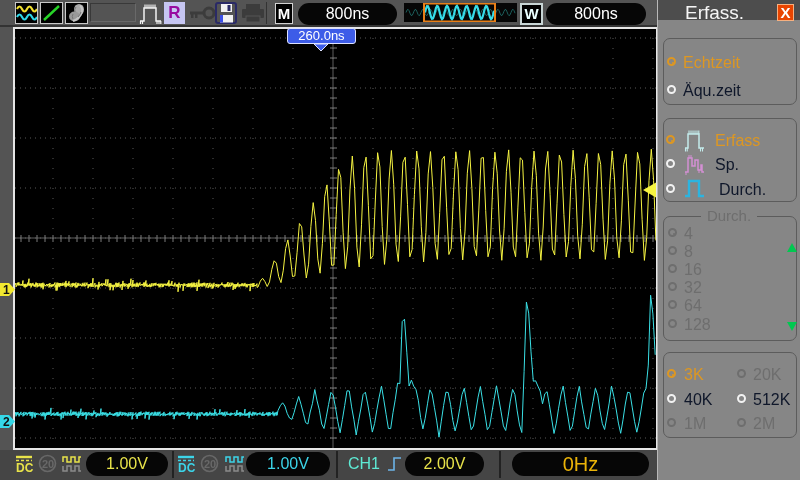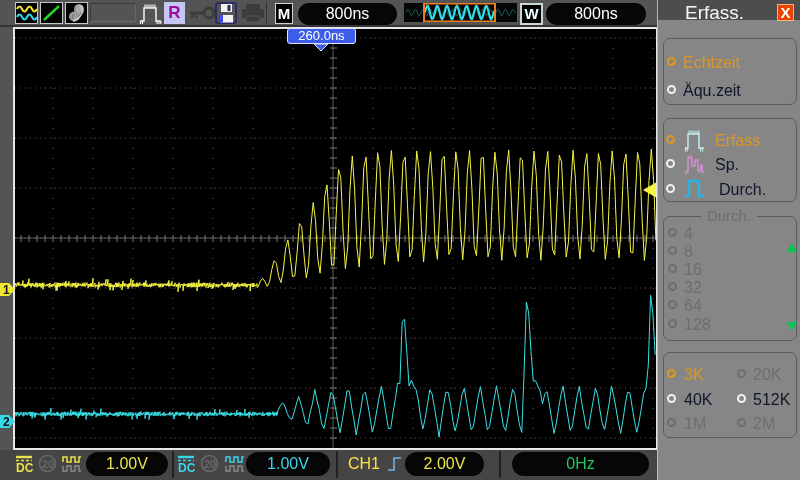--- a/index.html
+++ b/index.html
@@ -386,19 +386,19 @@
  <circle cx="9.5" cy="9.5" r="8" fill="none" stroke="#686868" stroke-width="1.6"></circle>
  <text x="4" y="14" font-size="11" font-weight="bold" fill="#686868" font-family="Liberation Sans">20</text>
 </svg>
 <svg class="abs" style="left:225px;top:455px" width="20" height="18">
  <polyline points="1,7 1,2 5,2 5,7 9,7 9,2 13,2 13,7 17,7 17,2 19,2" fill="none" stroke="#3cd4e8" stroke-width="1.5"></polyline>
  <polyline points="1,11 1,16 5,16 5,11 9,11 9,16 13,16 13,11 17,11 17,16 19,16" fill="none" stroke="#8a8a8a" stroke-width="1.5"></polyline>
 </svg>
 <div class="pill" style="left:246px;top:452px;width:84px;height:24px;line-height:24px;color:#3cd4e8;font-size:16px">1.00V</div>
 <div class="abs" style="left:336px;top:451px;width:2px;height:27px;background:#222"></div>
 
-<div class="abs" style="left:348px;top:455px;color:#fde047;font-size:16px">CH1</div>
+<div class="abs" style="left:348px;top:455px;color:#5eead4;font-size:16px">CH1</div>
 <svg class="abs" style="left:387px;top:455px" width="16" height="17">
  <polyline points="1,15 7,15 7,3 14,3" fill="none" stroke="#6cb4e8" stroke-width="1.6"></polyline>
 </svg>
 <div class="pill" style="left:405px;top:452px;width:79px;height:24px;line-height:24px;color:#e8e34a;font-size:16px">2.00V</div>
 <div class="abs" style="left:499px;top:451px;width:2px;height:27px;background:#222"></div>
-<div class="pill" style="left:512px;top:452px;width:137px;height:24px;line-height:24px;color:#22c55e;font-size:16px">0Hz</div>
+<div class="pill" style="left:512px;top:452px;width:137px;height:24px;line-height:24px;color:#eab308;font-size:20px">0Hz</div>
 
 </body></html>

